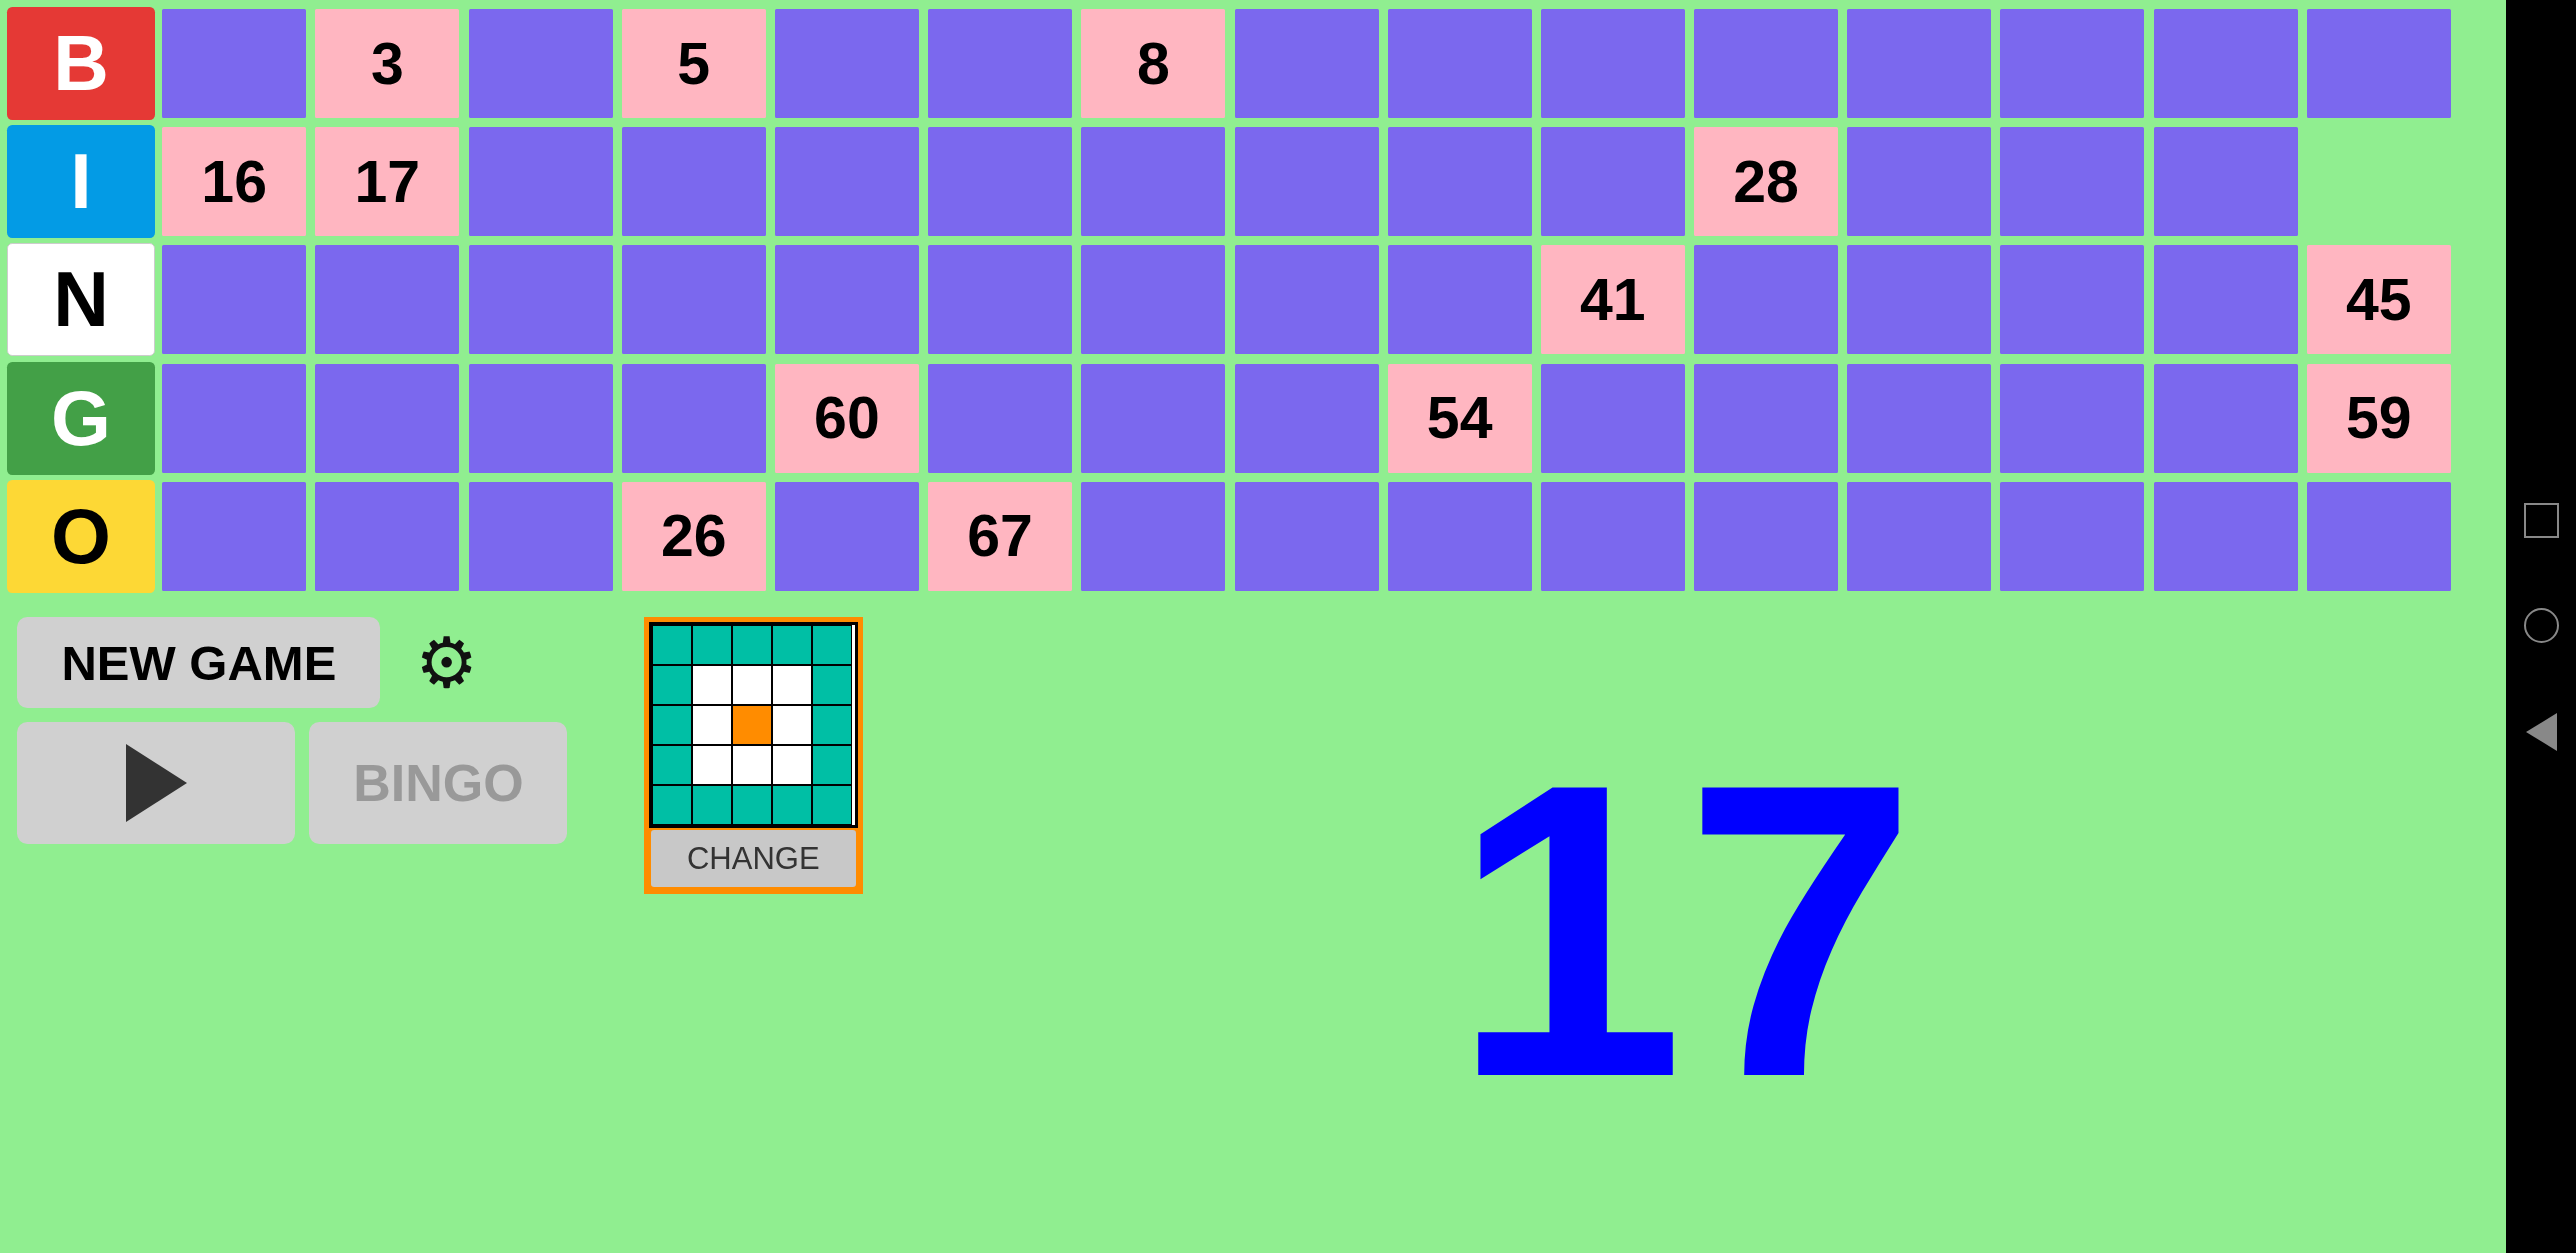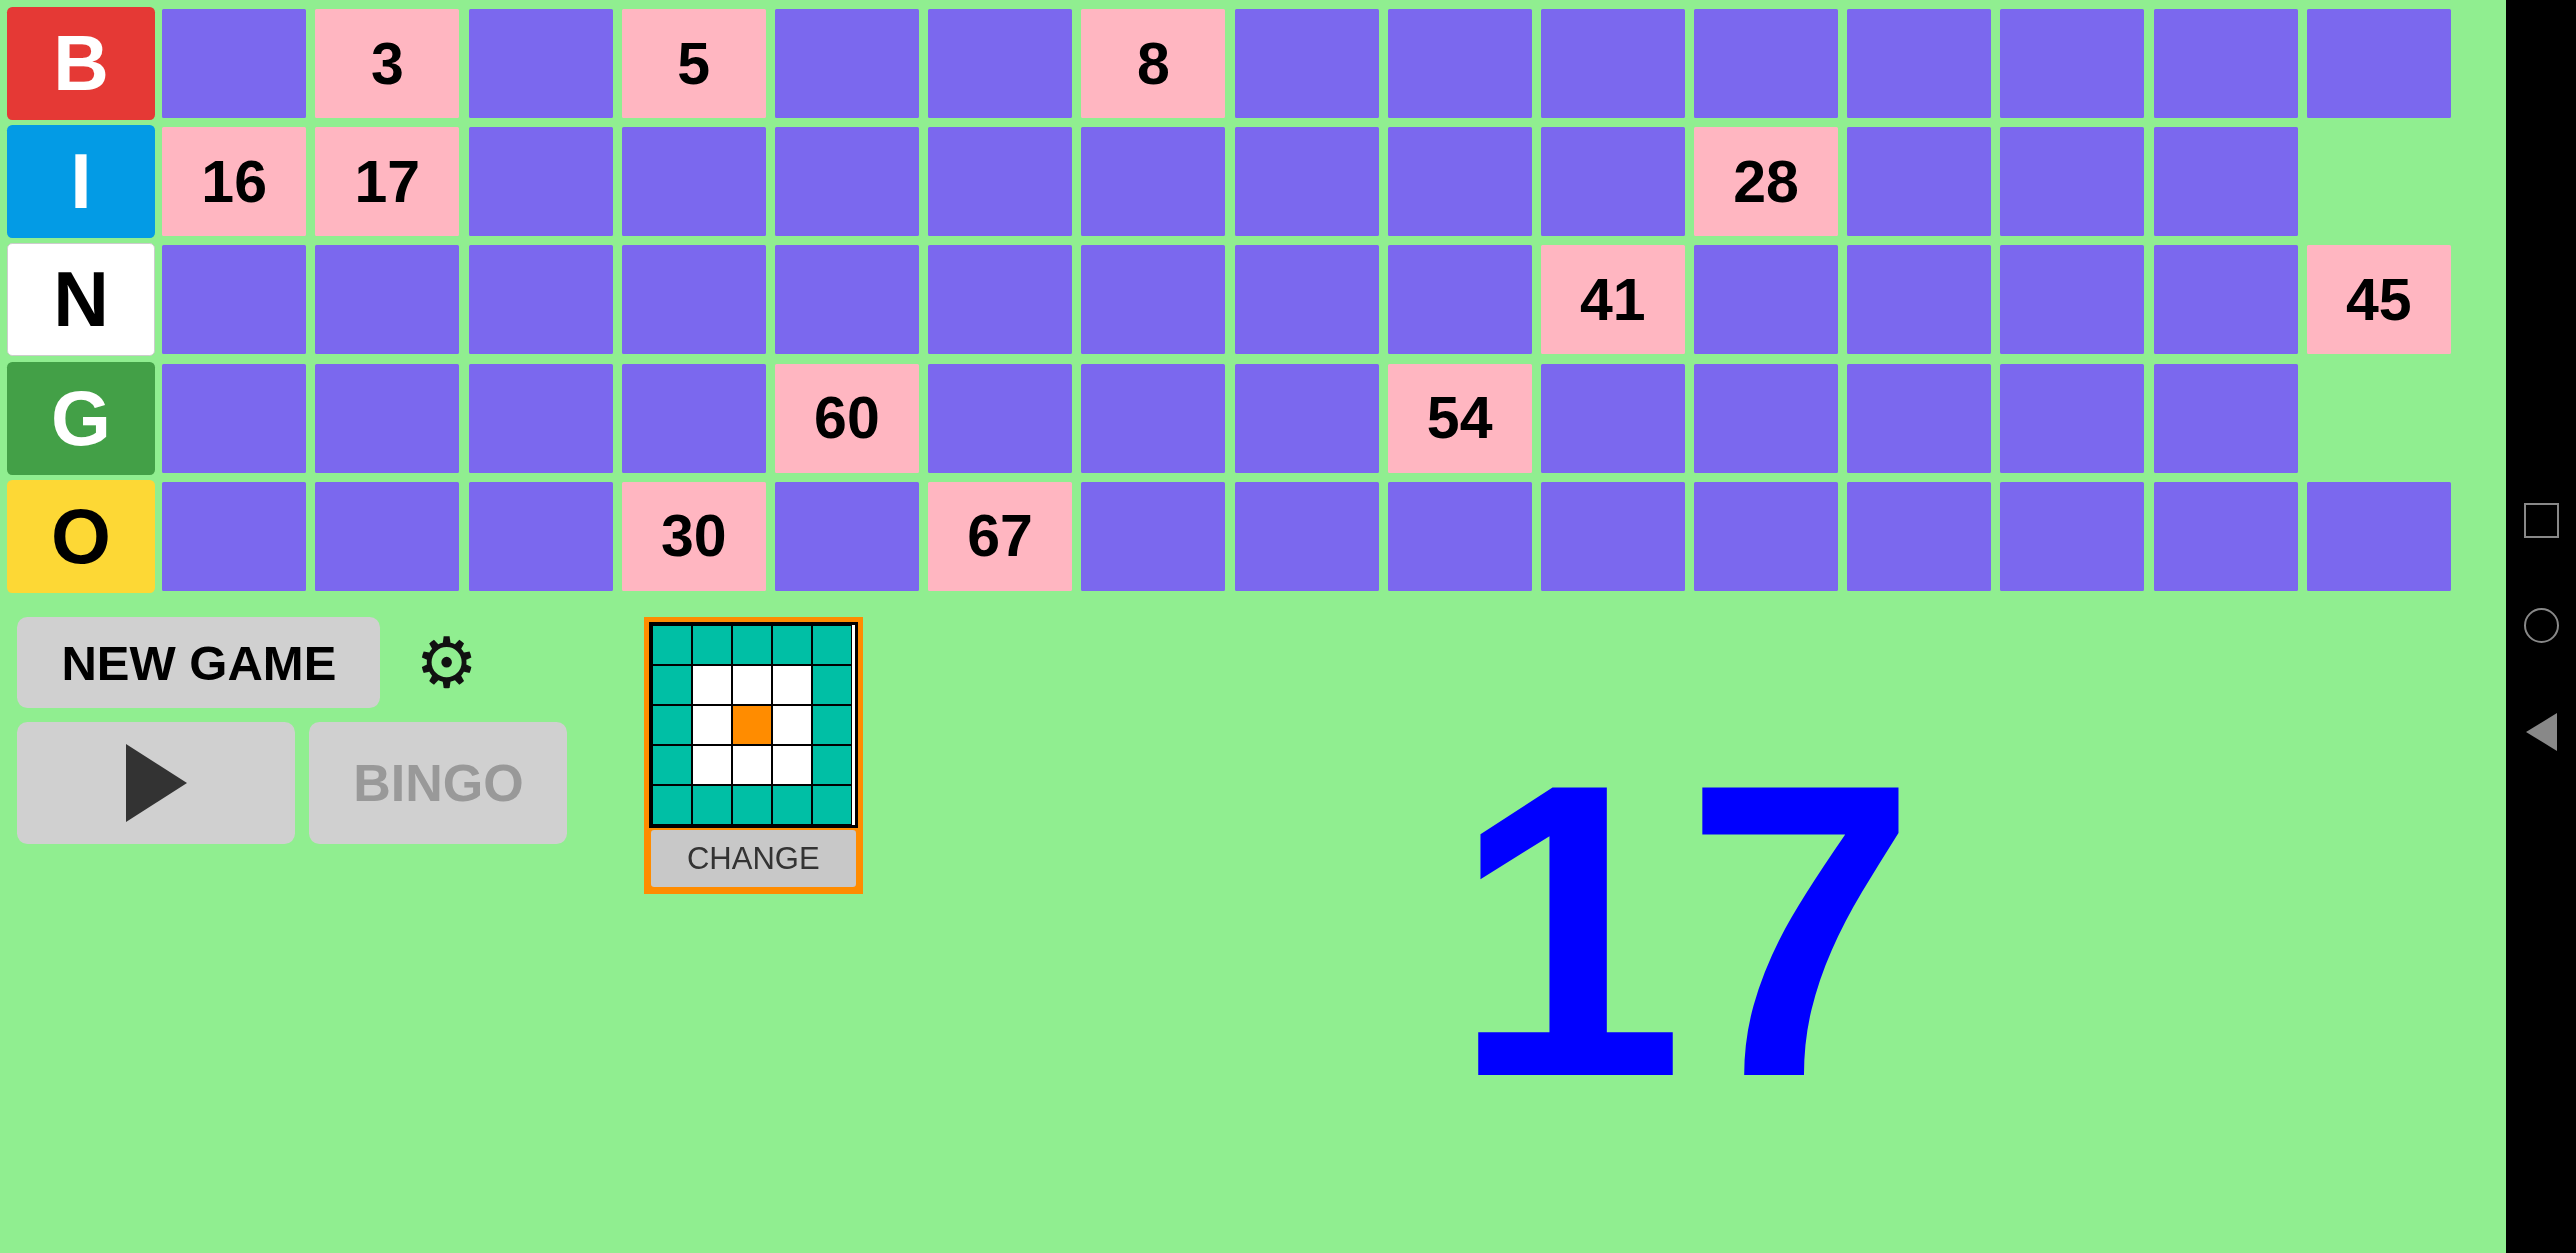--- a/index.html
+++ b/index.html
@@ -367,28 +367,29 @@
         <div class="bingo-number-cell cell-pink">60</div>
         <div class="bingo-number-cell cell-purple"></div>
         <div class="bingo-number-cell cell-purple"></div>
         <div class="bingo-number-cell cell-purple"></div>
         <div class="bingo-number-cell cell-pink">54</div>
         <div class="bingo-number-cell cell-purple"></div>
         <div class="bingo-number-cell cell-purple"></div>
         <div class="bingo-number-cell cell-purple"></div>
         <div class="bingo-number-cell cell-purple"></div>
         <div class="bingo-number-cell cell-purple"></div>
+        <div class="bingo-number-cell cell-pink">59</div>
       </div>
 
       <div class="bingo-row">
         <div class="bingo-letter-cell letter-O">O</div>
         <div class="bingo-number-cell cell-purple"></div>
         <div class="bingo-number-cell cell-purple"></div>
         <div class="bingo-number-cell cell-purple"></div>
-        <div class="bingo-number-cell cell-pink">30</div>
+        <div class="bingo-number-cell cell-pink">26</div>
         <div class="bingo-number-cell cell-purple"></div>
         <div class="bingo-number-cell cell-pink">67</div>
         <div class="bingo-number-cell cell-purple"></div>
         <div class="bingo-number-cell cell-purple"></div>
         <div class="bingo-number-cell cell-purple"></div>
         <div class="bingo-number-cell cell-purple"></div>
         <div class="bingo-number-cell cell-purple"></div>
         <div class="bingo-number-cell cell-purple"></div>
         <div class="bingo-number-cell cell-purple"></div>
         <div class="bingo-number-cell cell-purple"></div>

